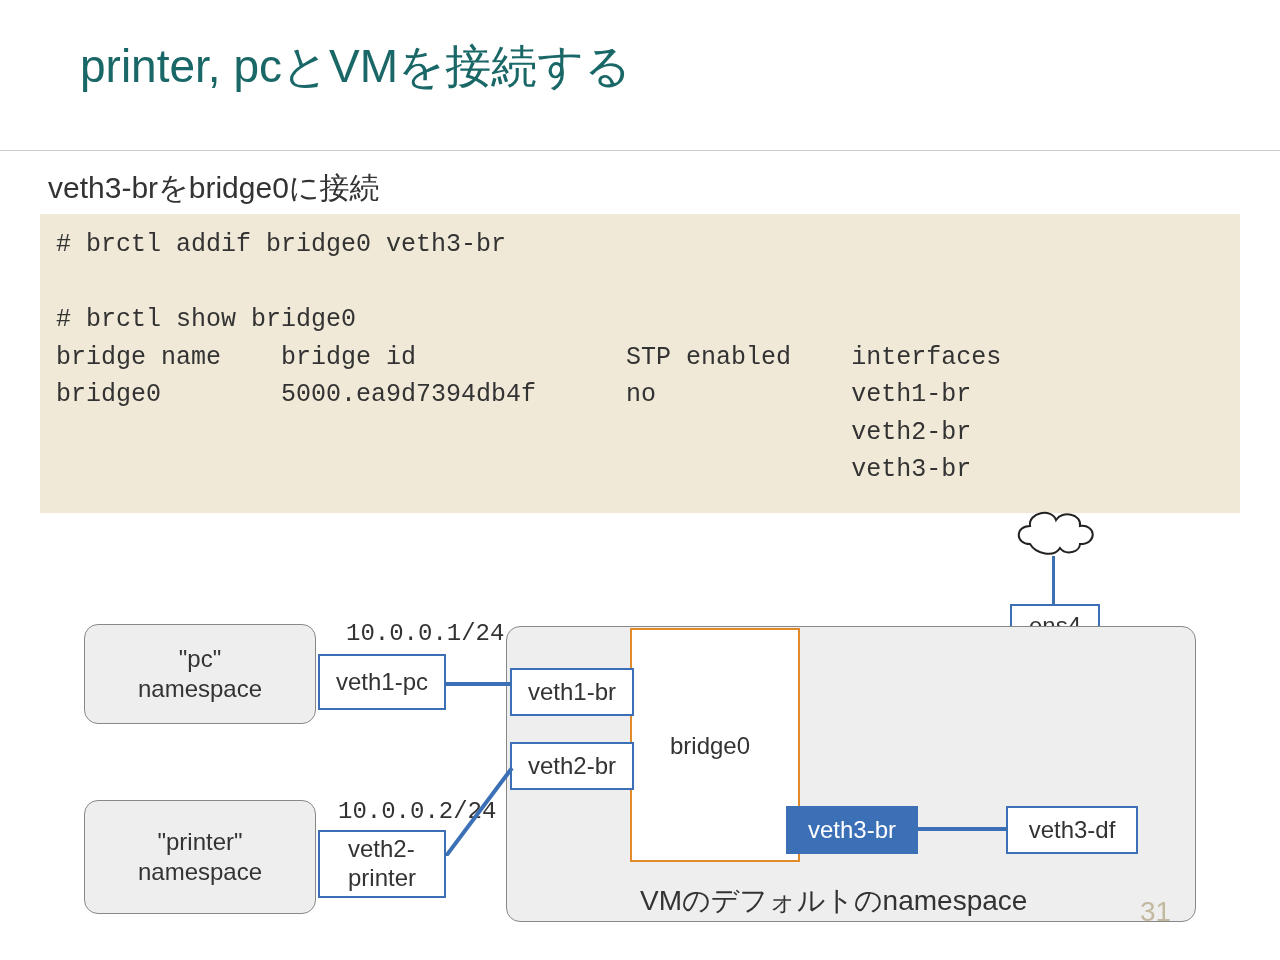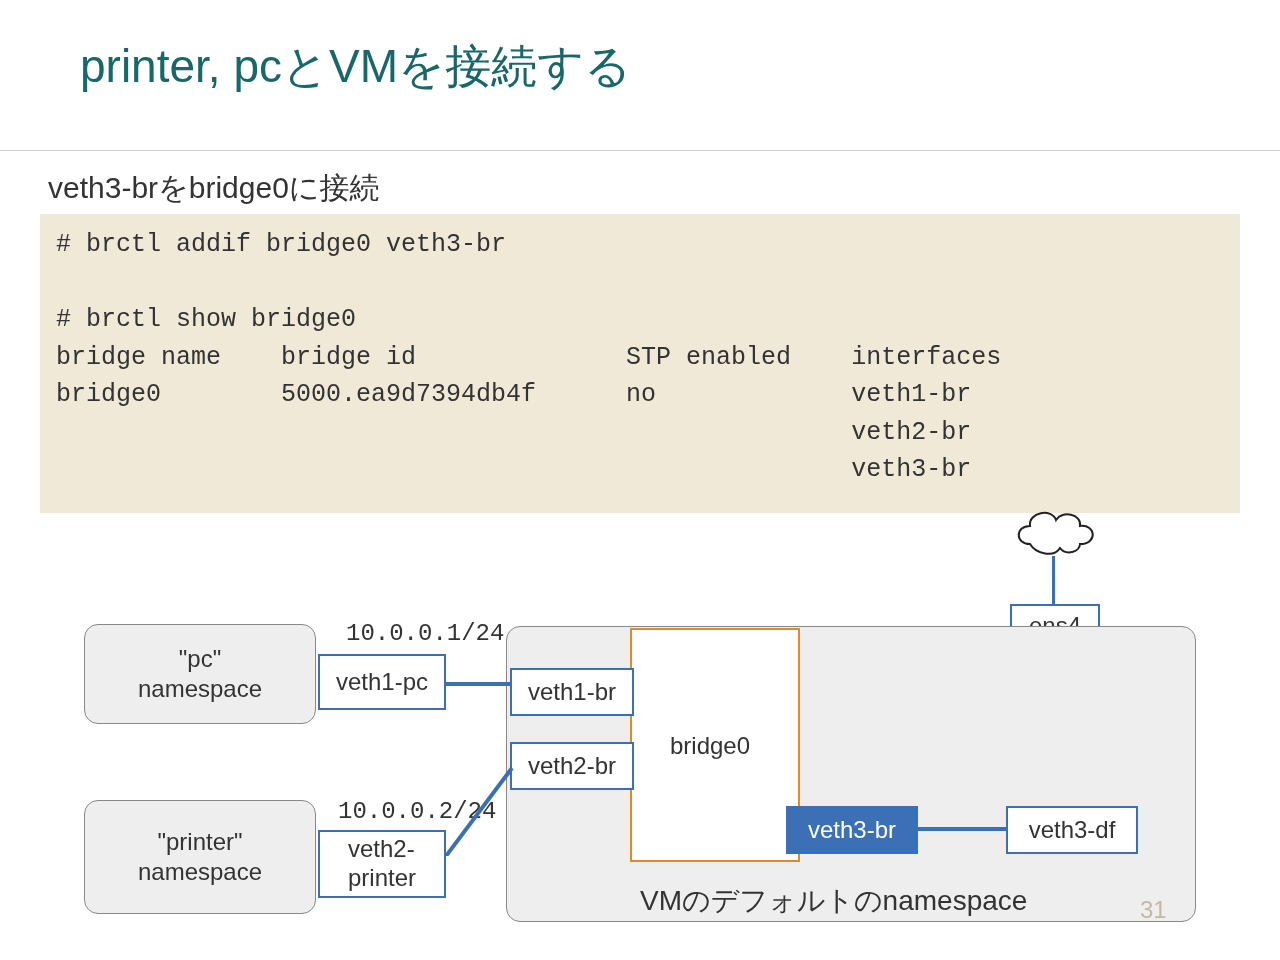--- a/index.html
+++ b/index.html
@@ -15,21 +15,21 @@
          font-size:24px;text-align:center;display:flex;align-items:center;justify-content:center;
          line-height:1.25;box-sizing:border-box;}
   .vmbox{position:absolute;background:#eee;border:1px solid #888;border-radius:14px;box-sizing:border-box;}
   .port{position:absolute;background:#fff;border:2px solid #3b6fb6;font-size:24px;
         display:flex;align-items:center;justify-content:center;box-sizing:border-box;padding:0 8px;}
   .port.hl{background:#3b6fb6;color:#fff;}
   .bridge{position:absolute;background:#fff;border:2px solid #e08a2c;box-sizing:border-box;}
   .lbl{position:absolute;font-size:24px;color:#333;white-space:nowrap;}
   .ip{position:absolute;font-size:24px;color:#333;font-family:Liberation Mono, monospace;}
   .vmcap{position:absolute;font-size:28px;color:#333;}
-  .pagenum{position:absolute;font-size:24px;color:#c3b9a0;}
+  .pagenum{position:absolute;font-size:28px;color:#c3b9a0;}
   .line{position:absolute;background:#3b6fb6;}
   .cloud{position:absolute;}
 </style>
 </head>
 <body>
 
 <div class="slide">
   <div class="title">printer, pcとVMを接続する</div>
   <div class="rule"></div>
   <div class="subhead">veth3-brをbridge0に接続</div>

